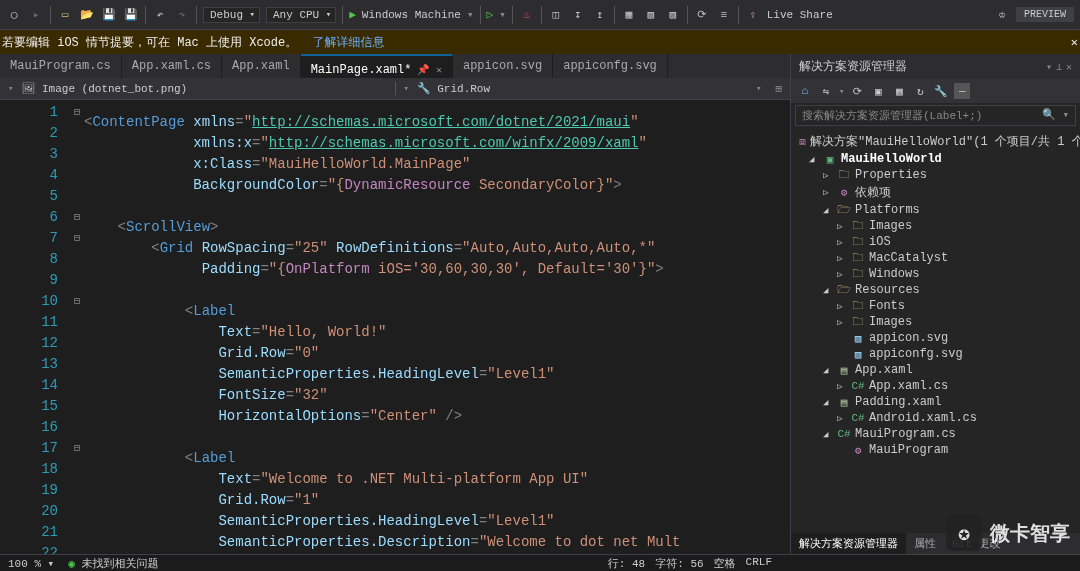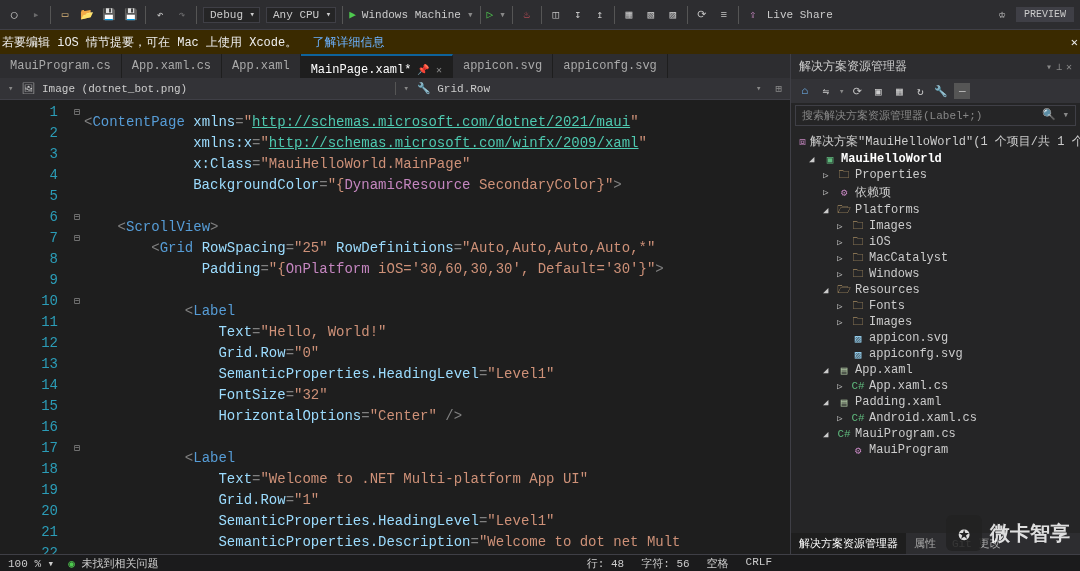--- a/index.html
+++ b/index.html
@@ -49,21 +49,21 @@
 .ic-folder { color: #dcb67a; }
 .ic-folder-open { color: #dcb67a; }
 .ic-csproj { color: #5fba7d; }
 .ic-deps { color: #c586c0; }
 .ic-xaml { color: #b5cea8; }
 .ic-cs { color: #5fba7d; }
 .ic-svg { color: #9cdcfe; }
 .status-bar { height: 17px; background: #007acc; background: #68217a; display: flex; align-items: center; font-size: 11px; color: #fff; padding: 0 8px; gap: 12px; position: absolute; bottom: 0; width: 100%; }
 .status-bar { background: #1b1b1c; color: #ccc; border-top: 1px solid #3f3f46; }
 .status-left { display: flex; gap: 14px; align-items: center; flex: 1; }
-.status-right { display: flex; gap: 17px; }
+.status-right { display: flex; gap: 10px; }
 .watermark { position: absolute; bottom: 20px; right: 10px; display: flex; align-items: center; gap: 8px; color: #fff; font-size: 20px; font-family: 'Microsoft YaHei', sans-serif; font-weight: bold; opacity: 0.85; pointer-events: none; }
 .wm-circle { width: 36px; height: 36px; background: #222; border-radius: 6px; display: flex; align-items: center; justify-content: center; color: #fff; font-size: 20px; }
 .sol-bottom-tabs { display: flex; background: #2d2d30; font-size: 11px; }
 .sol-btab { padding: 3px 8px; color: #aaa; }
 .sol-btab.active { background: #1e1e1e; color: #fff; }
 </style>
 </head>
 <body>
 
 <div class="toolbar-top">

